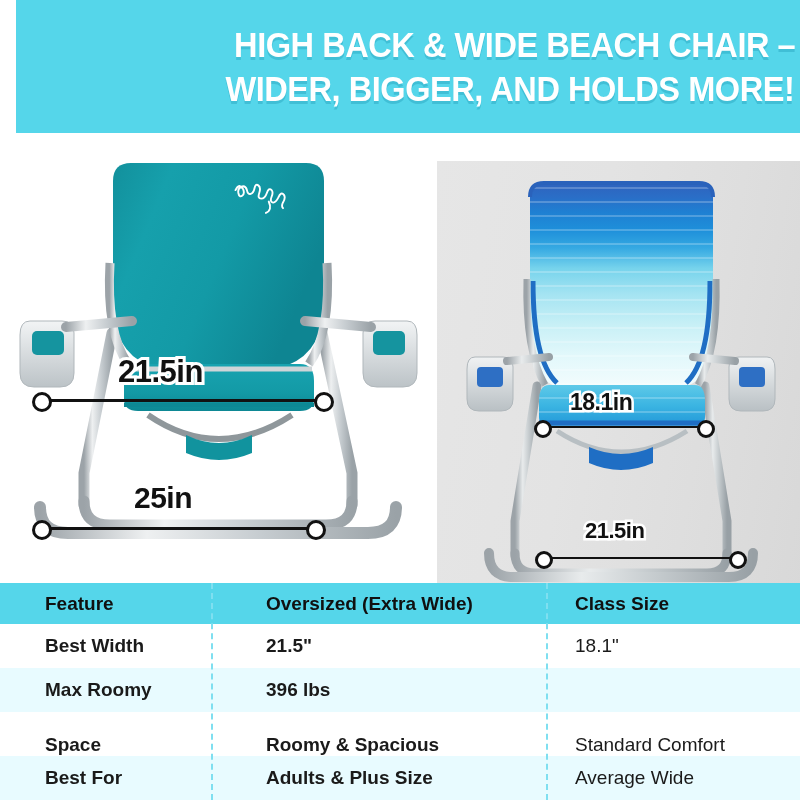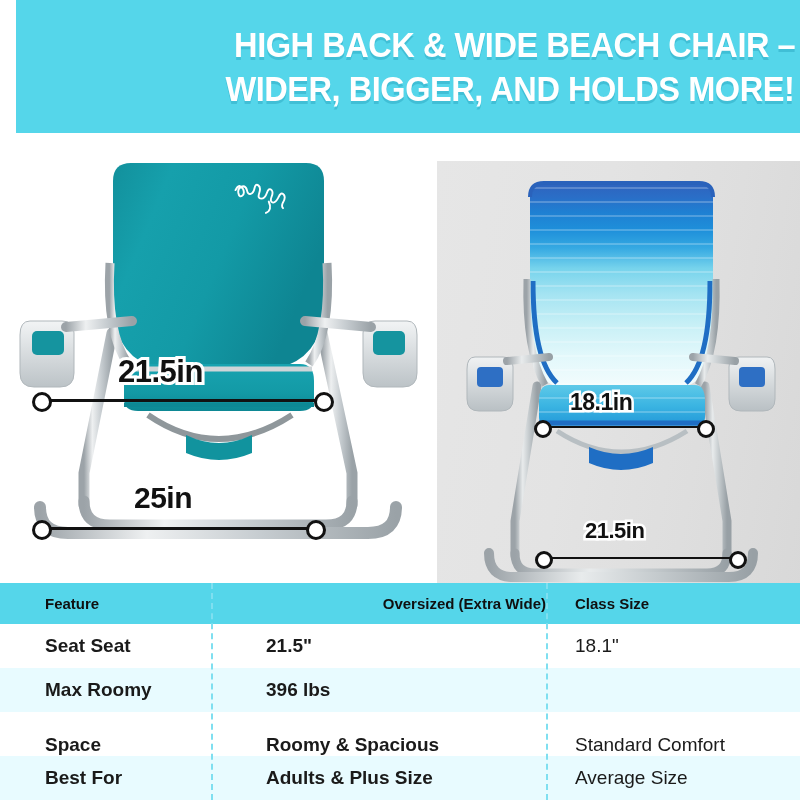--- a/index.html
+++ b/index.html
@@ -73,23 +73,23 @@
   .trow{position:absolute;left:0;width:800px;display:flex;align-items:center;}
   .trow.head{background:#55d6ea;height:41px;top:0;}
   .trow.r0{background:#ffffff;top:41px;height:44px;}
   .trow.r1{background:#e8fbff;top:85px;height:44px;}
   .trow.r2{background:#ffffff;top:129px;height:44px;align-items:flex-end;}
   .trow.r3{background:#e8fbff;top:173px;height:44px;}
   .cell{box-sizing:border-box;font-size:19px;color:#1a1a1a;}
   .c0{width:211px;padding-left:45px;}
   .c1{width:335px;padding-left:55px;}
   .c2{width:254px;padding-left:29px;}
-  .trow.head .cell{font-weight:bold;font-size:15px;color:#101010;}
+  .trow.head .cell{font-weight:bold;font-size:19px;color:#101010;}
   .trow.head .c0{padding-left:45px;}
-  .trow.head .c1{padding-left:55px;text-align:right;}
+  .trow.head .c1{padding-left:55px;}
   .trow.head .c2{padding-left:29px;}
   .body-bold{font-weight:bold;}
   .body-reg{font-weight:normal;}
   .divider{
     position:absolute;top:0;height:217px;width:0;
     border-left:2px dashed #7fdff0;z-index:5;
   }
   .divider.d1{left:211px;}
   .divider.d2{left:546px;}
 </style>
@@ -272,39 +272,39 @@
 
   <div class="table">
 
     <div class="trow head">
       <div class="cell c0">Feature</div>
       <div class="cell c1">Oversized (Extra Wide)</div>
       <div class="cell c2">Class Size</div>
     </div>
 
     <div class="trow r0">
-      <div class="cell c0 body-bold">Seat Seat</div>
+      <div class="cell c0 body-bold">Best Width</div>
       <div class="cell c1 body-bold">21.5"</div>
       <div class="cell c2 body-reg">18.1"</div>
     </div>
 
     <div class="trow r1">
       <div class="cell c0 body-bold">Max Roomy</div>
       <div class="cell c1 body-bold">396 lbs</div>
     </div>
 
     <div class="trow r2">
       <div class="cell c0 body-bold">Space</div>
       <div class="cell c1 body-bold">Roomy &amp; Spacious</div>
       <div class="cell c2 body-reg">Standard Comfort</div>
     </div>
 
     <div class="trow r3">
       <div class="cell c0 body-bold">Best For</div>
       <div class="cell c1 body-bold">Adults &amp; Plus Size</div>
-      <div class="cell c2 body-reg">Average Size</div>
+      <div class="cell c2 body-reg">Average Wide</div>
     </div>
 
     <div class="divider d1"></div>
     <div class="divider d2"></div>
   </div>
 
 </div>
 
 </body></html>

